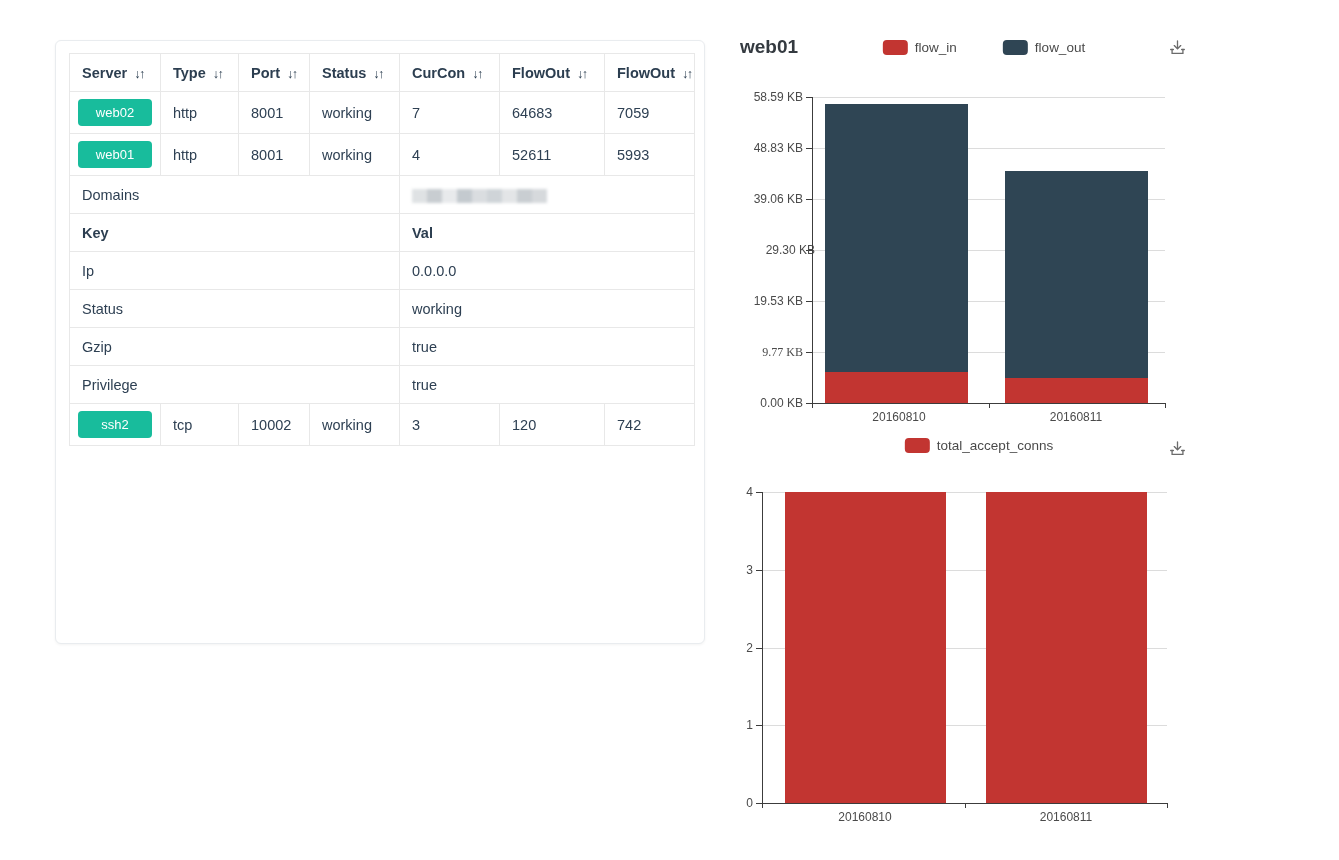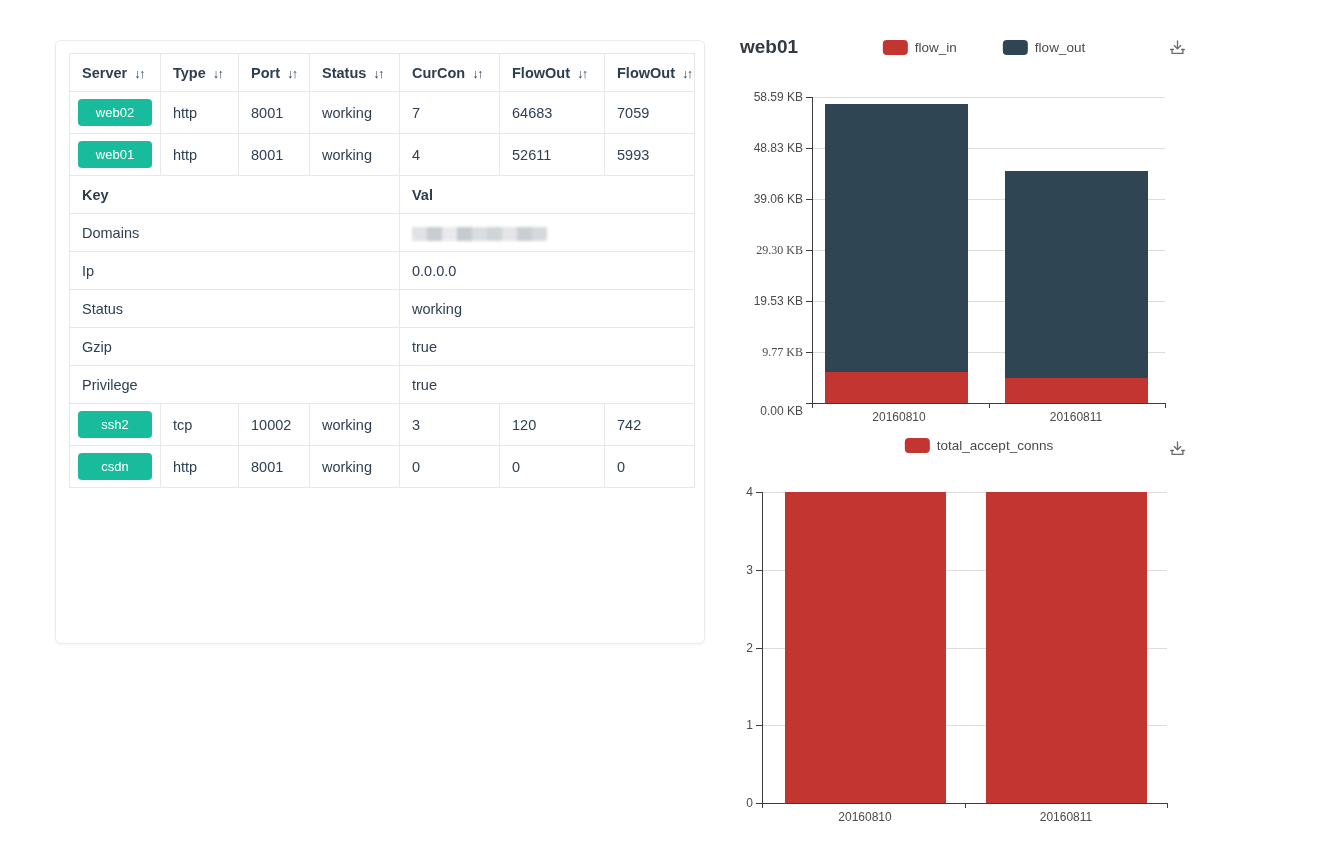--- a/index.html
+++ b/index.html
@@ -91,38 +91,38 @@
         <tr class="s-row">
           <td class="server-cell"><span class="badge">web01</span></td>
           <td>http</td>
           <td>8001</td>
           <td>working</td>
           <td>4</td>
           <td>52611</td>
           <td>5993</td>
         </tr>
         <tr class="kv-row">
-          <th colspan="4">Key</th>
-          <th colspan="3">Val</th>
-        </tr>
-        <tr class="kv-row">
           <td colspan="4">Domains</td>
           <td colspan="3"><span class="blur-wrap">
               <span class="blur-cell" style="background:#dfe2e4"></span>
               <span class="blur-cell" style="background:#c8cdd1"></span>
               <span class="blur-cell" style="background:#e8eaec"></span>
               <span class="blur-cell" style="background:#c4cacf"></span>
               <span class="blur-cell" style="background:#dadde0"></span>
               <span class="blur-cell" style="background:#cfd4d8"></span>
               <span class="blur-cell" style="background:#e3e5e7"></span>
               <span class="blur-cell" style="background:#c9ced2"></span>
               <span class="blur-cell" style="background:#d6d9dc"></span>
             </span></td>
         </tr>
         <tr class="kv-row">
+          <th colspan="4">Key</th>
+          <th colspan="3">Val</th>
+        </tr>
+        <tr class="kv-row">
           <td colspan="4">Ip</td>
           <td colspan="3">0.0.0.0</td>
         </tr>
         <tr class="kv-row">
           <td colspan="4">Status</td>
           <td colspan="3">working</td>
         </tr>
         <tr class="kv-row">
           <td colspan="4">Gzip</td>
           <td colspan="3">true</td>
@@ -133,46 +133,37 @@
         </tr>
         <tr class="s-row">
           <td class="server-cell"><span class="badge">ssh2</span></td>
           <td>tcp</td>
           <td>10002</td>
           <td>working</td>
           <td>3</td>
           <td>120</td>
           <td>742</td>
         </tr>
-        <tr class="s-row">
-          <td class="server-cell"><span class="badge">csdn</span></td>
-          <td>http</td>
-          <td>8001</td>
-          <td>working</td>
-          <td>0</td>
-          <td>0</td>
-          <td>0</td>
-        </tr>
       </tbody>
   </table>
 </div>
 
 <div id="chart-layer">
   <div class="chart-title">web01</div>
 <div class="tick-y" style="left: 806px; top: 403px;"></div>
-    <div class="y-label" style="right: 536px; top: 403px; margin-top: 8px;">0.00 KB</div>
+    <div class="y-label" style="right: 536px; top: 403px;">0.00 KB</div>
     <div class="gridline" style="left: 812px; top: 352px; width: 353px;"></div>
     <div class="tick-y" style="left: 806px; top: 352px;"></div>
     <div class="y-label" style="right: 536px; top: 352px; font-family: Liberation Serif, serif;">9.77 KB</div>
     <div class="gridline" style="left: 812px; top: 301px; width: 353px;"></div>
     <div class="tick-y" style="left: 806px; top: 301px;"></div>
     <div class="y-label" style="right: 536px; top: 301px;">19.53 KB</div>
     <div class="gridline" style="left: 812px; top: 250px; width: 353px;"></div>
     <div class="tick-y" style="left: 806px; top: 250px;"></div>
-    <div class="y-label" style="right: 536px; top: 250px; font-family: Liberation Serif, serif;">29.30 KB</div>
+    <div class="y-label" style="right: 524px; top: 250px;">29.30 KB</div>
     <div class="gridline" style="left: 812px; top: 199px; width: 353px;"></div>
     <div class="tick-y" style="left: 806px; top: 199px;"></div>
     <div class="y-label" style="right: 536px; top: 199px;">39.06 KB</div>
     <div class="gridline" style="left: 812px; top: 148px; width: 353px;"></div>
     <div class="tick-y" style="left: 806px; top: 148px;"></div>
     <div class="y-label" style="right: 536px; top: 148px;">48.83 KB</div>
     <div class="gridline" style="left: 812px; top: 97px; width: 353px;"></div>
     <div class="tick-y" style="left: 806px; top: 97px;"></div>
     <div class="y-label" style="right: 536px; top: 97px;">58.59 KB</div>
     <div class="axis-x" style="left: 812px; top: 403px; width: 354px;"></div>

